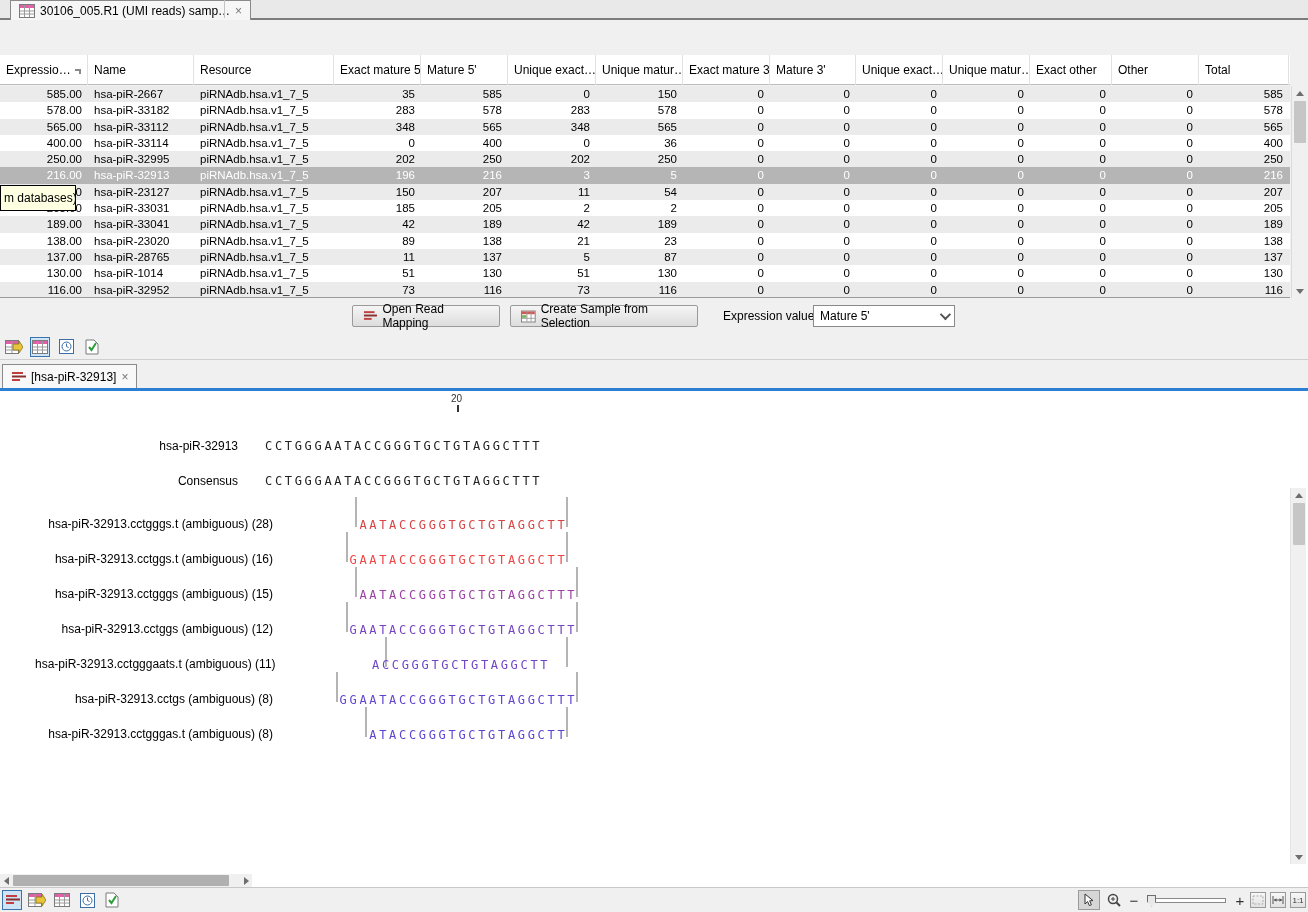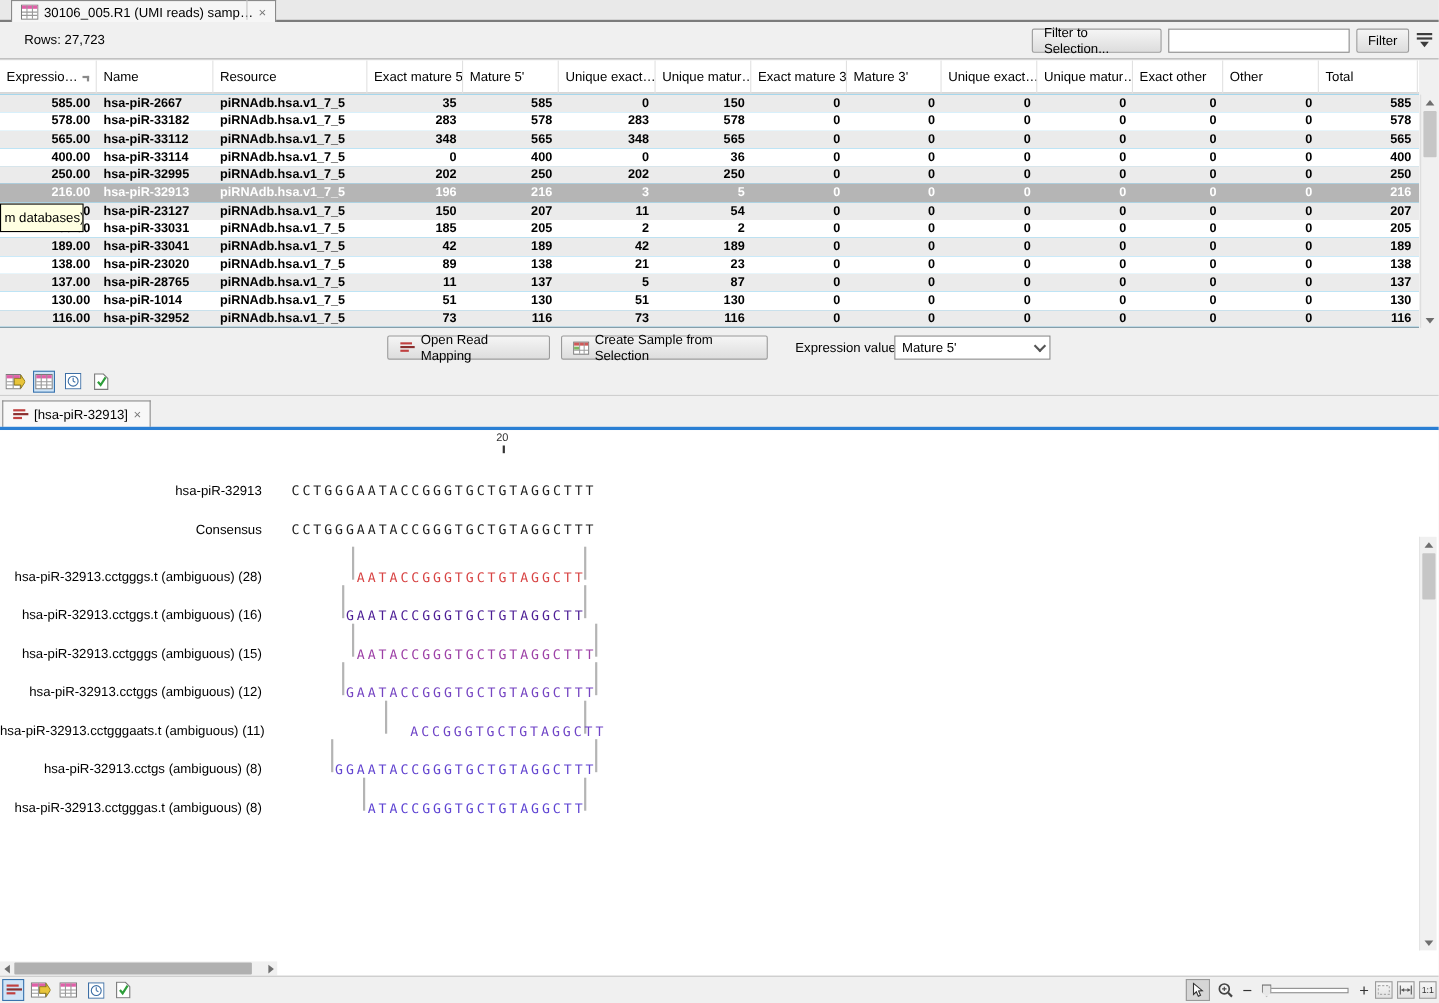--- a/index.html
+++ b/index.html
@@ -23,21 +23,21 @@
   .filter-btn { position:absolute; left:1233px; top:6px; width:48px; }
   .adv-filter-icon { position:absolute; left:1288px; top:10px; width:14px; height:13px; }
   .adv-filter-icon div { background:#3c3c3c; height:2px; margin-bottom:2px; }
   .l1{width:14px;} .l2{width:14px;}
   .adv-tri { width:0!important; height:0!important; background:none!important; border-left:4px solid transparent; border-right:4px solid transparent; border-top:5px solid #3c3c3c; margin-left:3px; }
 
   
   .grid-header { position:absolute; left:0; top:55px; width:1290px; height:30px; background:#fff; border-bottom:1px solid #bdbdbd; display:flex; }
   .hcell { height:30px; line-height:30px; padding:0 6px; font-size:12px; border-right:1px solid #e1e1e1; white-space:nowrap; overflow:hidden; display:flex; align-items:center; gap:4px; }
   .sort-icon { width:7px; height:5px; border-top:2px solid #8a8a8a; border-right:2px solid #8a8a8a; margin-top:2px; }
-  .grid-body { position:absolute; left:0; top:86px; width:1290px; height:212px; background:#0ea5e9; border-bottom:1px solid #9a9a9a; overflow:hidden;font-weight:bold; }
+  .grid-body { position:absolute; left:0; top:86px; width:1290px; height:212px; background:#0f766e; border-bottom:1px solid #9a9a9a; overflow:hidden; }
   .trow { display:flex; height:16.3px; line-height:16.3px; font-size:11.5px; background:#fff; }
   .trow.odd { background:#ebebeb; }
   .trow.selected { background:#b5b5b5; color:#fff; }
   .tcell { padding:0 6px; white-space:nowrap; overflow:hidden; }
   .num { text-align:right; }
 
   .vscroll { position:absolute; width:16px; background:#f0f0f0; border-left:1px solid #dcdcdc; }
   .vscroll-table { left:1291px; top:86px; height:212px; }
   .sb-arrow { position:absolute; left:0; width:16px; height:14px; display:flex; align-items:center; justify-content:center; }
   .tri-up { width:0; height:0; border-left:4px solid transparent; border-right:4px solid transparent; border-bottom:5px solid #6e6e6e; }
@@ -68,21 +68,21 @@
   .blue-line { position:absolute; left:0; top:388px; width:1308px; height:3px; background:#2a7fd4; }
 
   
   .mapping-panel { position:absolute; left:0; top:391px; width:1308px; height:496px; background:#fff; overflow:hidden; }
   .ruler-num { position:absolute; top:2px; font-size:10px; color:#333; }
   .ruler-tick { position:absolute; top:14px; width:2px; height:7px; background:#333; }
   .seq-row { position:absolute; left:0; width:1280px; height:16px; }
   .seq-label { position:absolute; left:0; top:0; width:250px; padding-right:12px; text-align:right; font-size:12px; white-space:nowrap; }
   .seq-text { position:absolute; top:0; font-family:"DejaVu Sans Mono",monospace; font-size:12px; letter-spacing:2.676px; white-space:pre; color:#222; }
   .reads-box { position:absolute; left:0; top:106px; width:1280px; }
-  .read-row { position:relative; height:35px; }
+  .read-row { position:relative; height:35px;margin-left:35px; }
   .read-label { position:absolute; left:0; bottom:1px; width:250px; padding-right:12px; text-align:right; font-size:12px; white-space:nowrap; color:#000; }
   .read-seq { position:absolute; bottom:0; font-family:"DejaVu Sans Mono",monospace; font-size:12px; letter-spacing:2.676px; white-space:pre; }
   .read-bar { position:absolute; bottom:5px; width:2px; height:30px; background:#b4b4b4; }
 
   .hscroll { position:absolute; left:0; top:483px; width:252px; height:13px; background:#f0f0f0; }
   .hscroll .sb-arrow { height:13px; width:12px; top:0; }
   .vscroll-map { left:1290px; top:97px; height:376px; border-left:1px solid #e4e4e4; }
 
   
   .statusbar { position:absolute; left:0; top:887px; width:1308px; height:25px; background:#f0f0f0; border-top:1px solid #c8c8c8; }
@@ -109,31 +109,20 @@
           <line x1="1" y1="10" x2="15" y2="10" stroke="#9a9a9a"></line>
           <line x1="5.5" y1="1" x2="5.5" y2="13" stroke="#9a9a9a"></line>
           <line x1="10.5" y1="1" x2="10.5" y2="13" stroke="#9a9a9a"></line>
         </svg>
       <span class="tab-title">30106_005.R1 (UMI reads) samp…</span>
       <span class="tab-close">×</span>
     </div>
     <div class="tab-sep"></div>
   </div>
 
-  <div class="toolbar1">
-    <span class="rows-label">Rows: 27,723</span>
-    <div class="btn fts-btn">Filter to Selection...</div>
-    <input class="filter-input" value="" style="">
-    <div class="btn filter-btn">Filter</div>
-    <div class="adv-filter-icon">
-        <div class="l1"></div>
-        <div class="l2"></div>
-        <div class="adv-tri"></div>
-      </div>
-  </div>
 
   <div class="grid-header" id="grid-header">
       <div class="hcell" style="width: 88px;">
         <span>Expressio…</span>
         <span class="sort-icon"></span>
       </div>
       <div class="hcell" style="width: 106px;">
         <span>Name</span>
       </div>
       <div class="hcell" style="width: 140px;">
@@ -490,39 +479,39 @@
         <div class="read-row">
           <div class="read-label">hsa-piR-32913.cctgggs.t (ambiguous) (28)</div>
           <div class="read-bar" style="left: 320.4px;"></div>
           <div class="read-bar" style="left: 531.3px;"></div>
           <div class="read-seq" style="left: 324.4px; color: rgb(216, 68, 68);">AATACCGGGTGCTGTAGGCTT</div>
         </div>
         <div class="read-row">
           <div class="read-label">hsa-piR-32913.cctggs.t (ambiguous) (16)</div>
           <div class="read-bar" style="left: 310.5px;"></div>
           <div class="read-bar" style="left: 531.3px;"></div>
-          <div class="read-seq" style="left: 314.5px; color: #4c1d95;">GAATACCGGGTGCTGTAGGCTT</div>
+          <div class="read-seq" style="left: 314.5px; color: #ef4444;">GAATACCGGGTGCTGTAGGCTT</div>
         </div>
         <div class="read-row">
           <div class="read-label">hsa-piR-32913.cctgggs (ambiguous) (15)</div>
           <div class="read-bar" style="left: 320.4px;"></div>
           <div class="read-bar" style="left: 541.2px;"></div>
           <div class="read-seq" style="left: 324.4px; color: rgb(157, 65, 167);">AATACCGGGTGCTGTAGGCTTT</div>
         </div>
         <div class="read-row">
           <div class="read-label">hsa-piR-32913.cctggs (ambiguous) (12)</div>
           <div class="read-bar" style="left: 310.5px;"></div>
           <div class="read-bar" style="left: 541.2px;"></div>
           <div class="read-seq" style="left: 314.5px; color: rgb(117, 68, 194);">GAATACCGGGTGCTGTAGGCTTT</div>
         </div>
         <div class="read-row">
           <div class="read-label">hsa-piR-32913.cctgggaats.t (ambiguous) (11)</div>
           <div class="read-bar" style="left: 350.1px;"></div>
           <div class="read-bar" style="left: 531.3px;"></div>
-          <div class="read-seq" style="left: 373px; color: rgb(111, 68, 199);">ACCGGGTGCTGTAGGCTT</div>
+          <div class="read-seq" style="left: 337px; color: rgb(111, 68, 199);">ACCGGGTGCTGTAGGCTT</div>
         </div>
         <div class="read-row">
           <div class="read-label">hsa-piR-32913.cctgs (ambiguous) (8)</div>
           <div class="read-bar" style="left: 300.6px;"></div>
           <div class="read-bar" style="left: 541.2px;"></div>
           <div class="read-seq" style="left: 304.6px; color: rgb(98, 68, 208);">GGAATACCGGGTGCTGTAGGCTTT</div>
         </div>
         <div class="read-row">
           <div class="read-label">hsa-piR-32913.cctgggas.t (ambiguous) (8)</div>
           <div class="read-bar" style="left: 330.3px;"></div>

